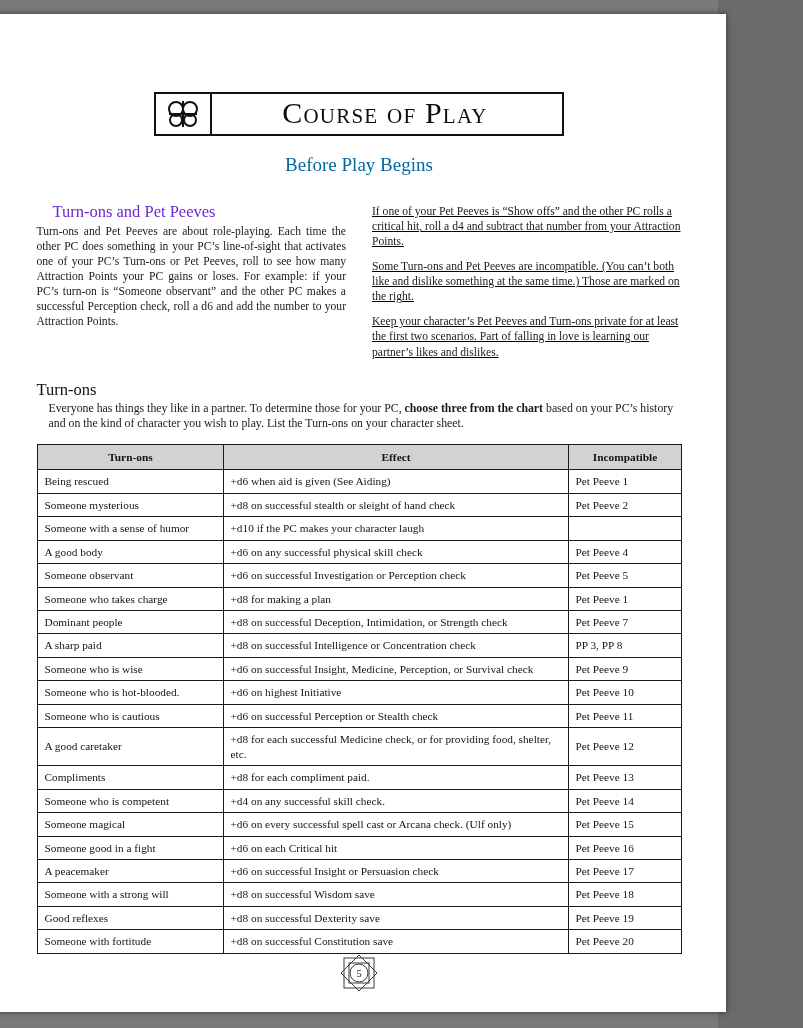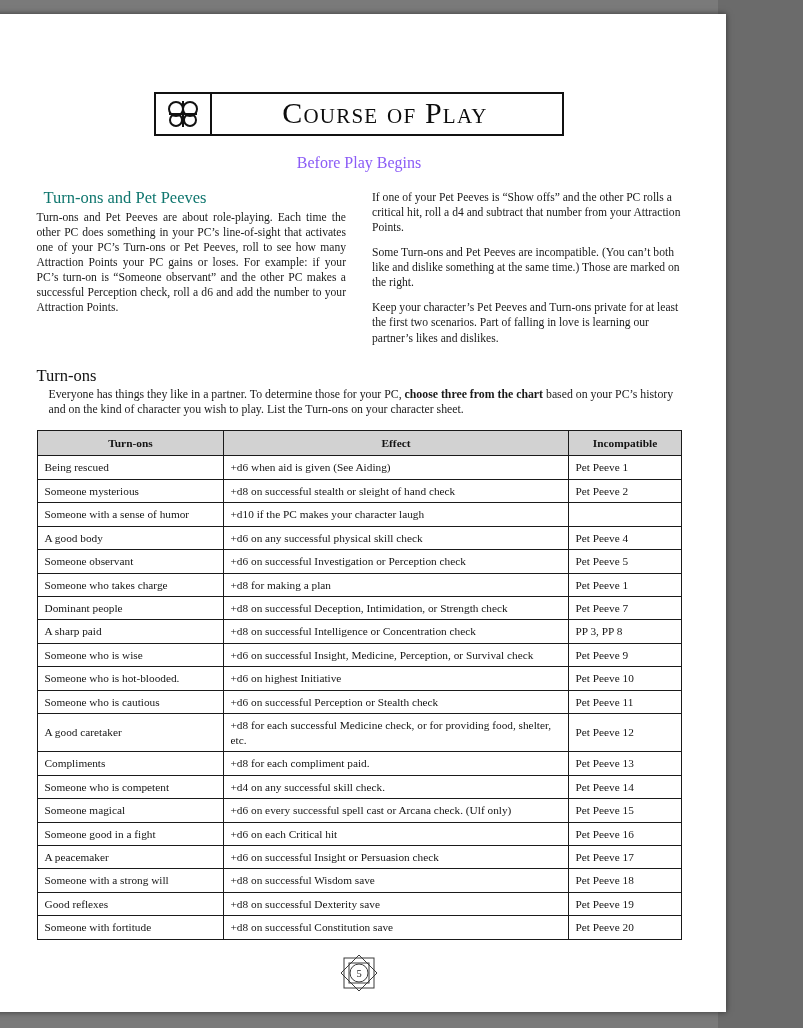--- a/index.html
+++ b/index.html
@@ -65,48 +65,48 @@
     letter-spacing: 1.2px;
     font-variant: small-caps;
     padding: 0 26px 3px 22px;
     color: #0d0d0d;
     white-space: nowrap;
   }
 
   
   .section-heading {
     text-align: center;
-    font-size: 16px;
+    font-size: 19px;
     margin-top: 18px;
-    margin-bottom: 16px;
-    color: #8b5cf6;
+    margin-bottom: 26px;
+    color: #0369a1;
   }
 
   
   .two-col {
     display: flex;
     gap: 26px;
     margin-top: 4px;
   }
   .col { width: 50%; }
   .col-head {
     font-size: 16.5px;
-    margin: 0 0 2px 7px;
+    margin: 0 0 2px 16px;
     font-weight: normal;
-    color: #0f766e;
+    color: #6d28d9;
   }
   .para {
     font-size: 11.6px;
     line-height: 1.30;
     text-align: justify;
     margin: 0 0 10px 0;
     color: #1a1a1a;
   }
   .right-col .para { text-align: left; }
-  .right-col { padding-top: 2px; }
+  .right-col { padding-top: 2px; text-decoration: underline; }
 
   
   .turnons-head {
     font-size: 16.5px;
     margin: 10px 0 1px 0;
     font-weight: normal;
     color: #111;
   }
   .turnons-intro {
     font-size: 11.8px;

